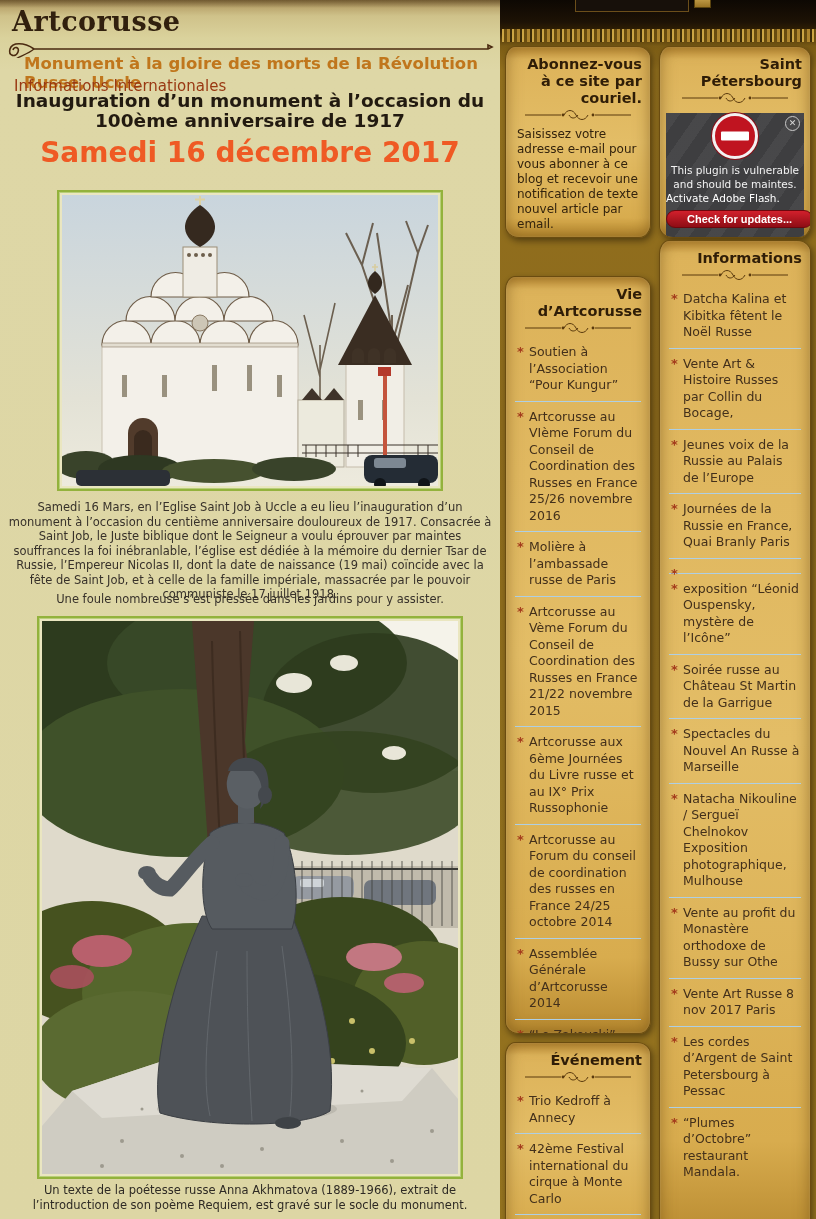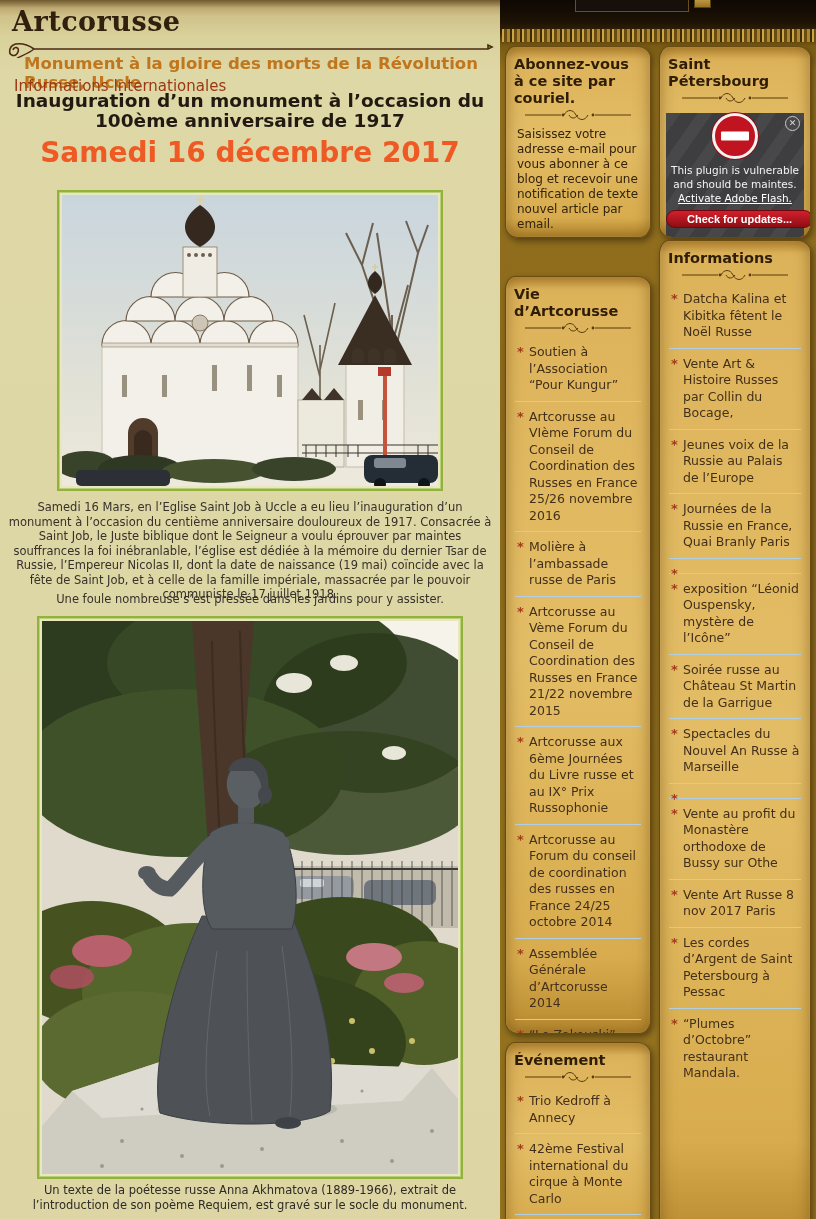--- a/index.html
+++ b/index.html
@@ -46,21 +46,21 @@
   
   .scroll-box{position:absolute;box-sizing:border-box;overflow:hidden;
     background:linear-gradient(180deg,#c19038 0,#ddb35a 12px,#e3bd66 50%,#d8ac4e 90%,#b88a30 100%);
     border:1px solid #6a4c10;border-radius:10px 14px 12px 14px / 14px 12px 14px 12px;
     box-shadow:inset 0 0 16px rgba(100,68,12,.55),inset 0 0 2px rgba(255,240,200,.4),2px 3px 6px rgba(15,8,0,.45);}
   #box-subscribe{left:505px;top:46px;width:146px;height:192px;}
   #box-vie{left:505px;top:276px;width:146px;height:758px;}
   #box-event{left:505px;top:1042px;width:146px;height:200px;}
   #box-saintp{left:659px;top:46px;width:152px;height:192px;}
   #box-infos{left:659px;top:240px;width:152px;height:1002px;}
-  .box-title{margin:9px 8px 0;text-align:left;font-weight:bold;font-size:14.5px;
+  .box-title{margin:9px 8px 0;text-align:right;font-weight:bold;font-size:14.5px;
     line-height:17px;color:#2f1d07;}
   .flourish{display:block;margin:2px auto 4px;}
   .box-desc{padding:2px 11px 0;font-size:12px;color:#33230d;line-height:15px;}
 
   
   .side-list{padding:2px 4px 6px;}
   .side-item{position:relative;padding:4px 4px 4px 19px;font-size:12.5px;line-height:16.5px;
     color:#43301b;cursor:pointer;}
   .star{position:absolute;left:7px;top:4px;color:#a33b1c;font-weight:bold;font-size:13px;}
   .sep{height:1px;background:#aecfe4;margin:3px 5px;}
@@ -68,22 +68,22 @@
   
   #flash-box{position:relative;margin:5px auto 0;width:138px;height:132px;background:#3e3e40;
     background-image:repeating-linear-gradient(125deg,rgba(255,255,255,.05) 0 12px,rgba(0,0,0,0) 12px 26px);}
   #flash-close{position:absolute;top:3px;right:4px;width:13px;height:13px;border:1px solid #c9c9c9;
     border-radius:50%;color:#d9d9d9;font-size:9px;line-height:13px;text-align:center;cursor:pointer;}
   .nosign{width:40px;height:40px;margin:9px auto 5px;border-radius:50%;background:#c01420;
     border:3px solid #f2f2f2;box-shadow:0 0 0 1px #8c0e16;position:relative;}
   .nosign::after{content:"";position:absolute;left:6px;right:6px;top:50%;height:9px;
     transform:translateY(-50%);background:#fff;border-radius:1px;}
   .flash-text{color:#f2f2f2;font-size:10.5px;line-height:13.5px;text-align:center;}
-  #flash-link{display:block;color:#fff;text-decoration:underline;font-size:10.5px;margin-top:1px;
-    text-align:center;cursor:pointer;}
+  #flash-link{display:block;color:#fff;font-size:10.5px;margin-top:1px;
+    text-align:left;cursor:pointer;}
   #flash-btn{display:block;margin:6px auto 0;padding:2px 20px;width:max-content;
     background:linear-gradient(#d2202c,#8e0d15);color:#fff;font-size:11px;font-weight:bold;
     border-radius:10px;border:1px solid #6d070d;cursor:pointer;text-align:right;}
 </style>
 </head>
 <body>
 
 <div id="page">
 
   <div class="main-col">
@@ -362,21 +362,21 @@
         <div class="side-item"><span class="star">*</span><span>Journées de la Russie en France, Quai Branly Paris</span></div>
         <div class="sep"></div>
         <div class="side-item"><span class="star">*</span></div>
         <div class="sep"></div>
         <div class="side-item"><span class="star">*</span><span>exposition “Léonid Ouspensky, mystère de l’Icône”</span></div>
         <div class="sep"></div>
         <div class="side-item"><span class="star">*</span><span>Soirée russe au Château St Martin de la Garrigue</span></div>
         <div class="sep"></div>
         <div class="side-item"><span class="star">*</span><span>Spectacles du Nouvel An Russe à Marseille</span></div>
         <div class="sep"></div>
-        <div class="side-item"><span class="star">*</span></div>
+        <div class="side-item"><span class="star">*</span><span>Natacha Nikouline / Sergueï Chelnokov Exposition photographique, Mulhouse</span></div>
         <div class="sep"></div>
         <div class="side-item"><span class="star">*</span><span>Vente au profit du Monastère orthodoxe de Bussy sur Othe</span></div>
         <div class="sep"></div>
         <div class="side-item"><span class="star">*</span><span>Vente Art Russe 8 nov 2017 Paris</span></div>
         <div class="sep"></div>
         <div class="side-item"><span class="star">*</span><span>Les cordes d’Argent de Saint Petersbourg à Pessac</span></div>
         <div class="sep"></div>
         <div class="side-item"><span class="star">*</span><span>“Plumes d’Octobre” restaurant Mandala.</span></div>
       </div>
   </div>

